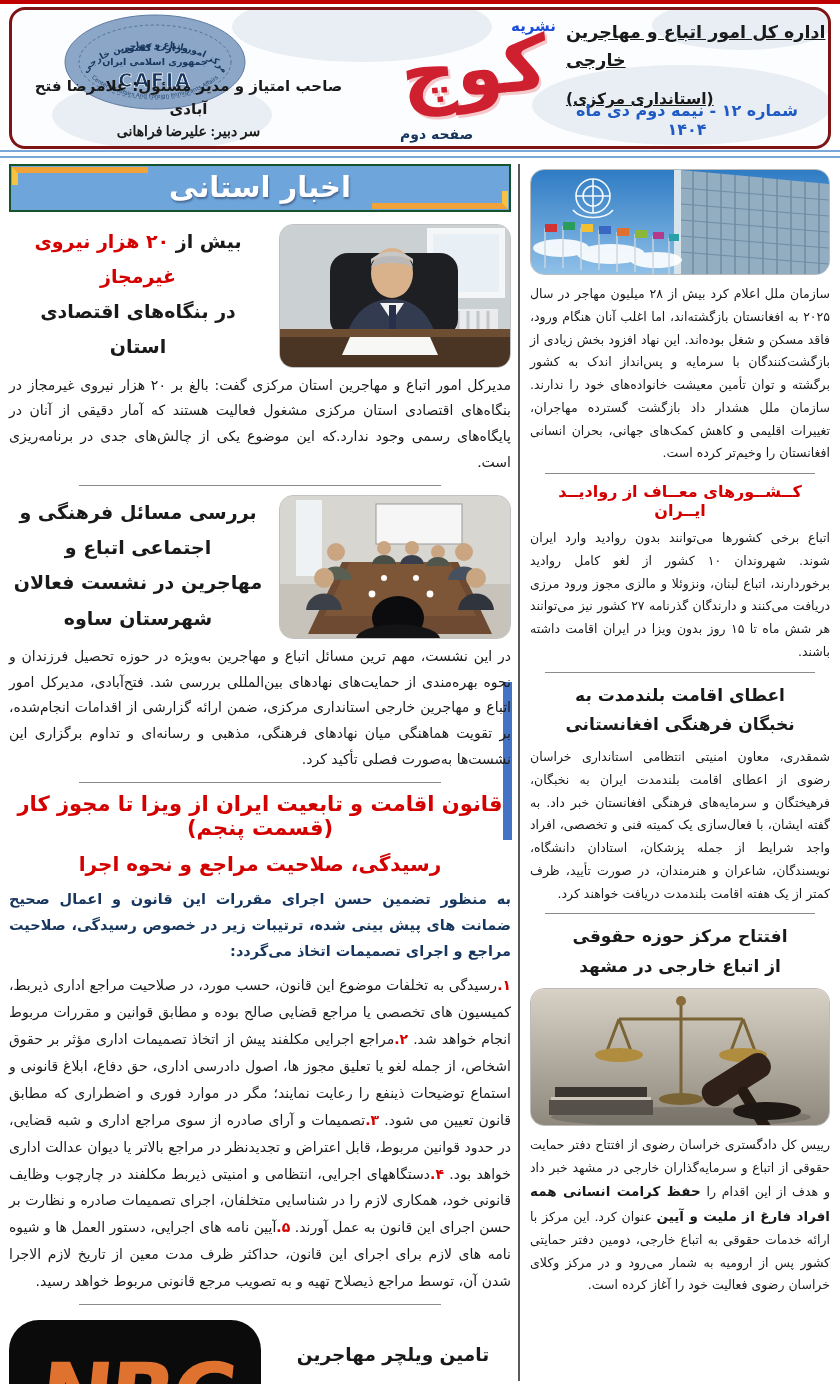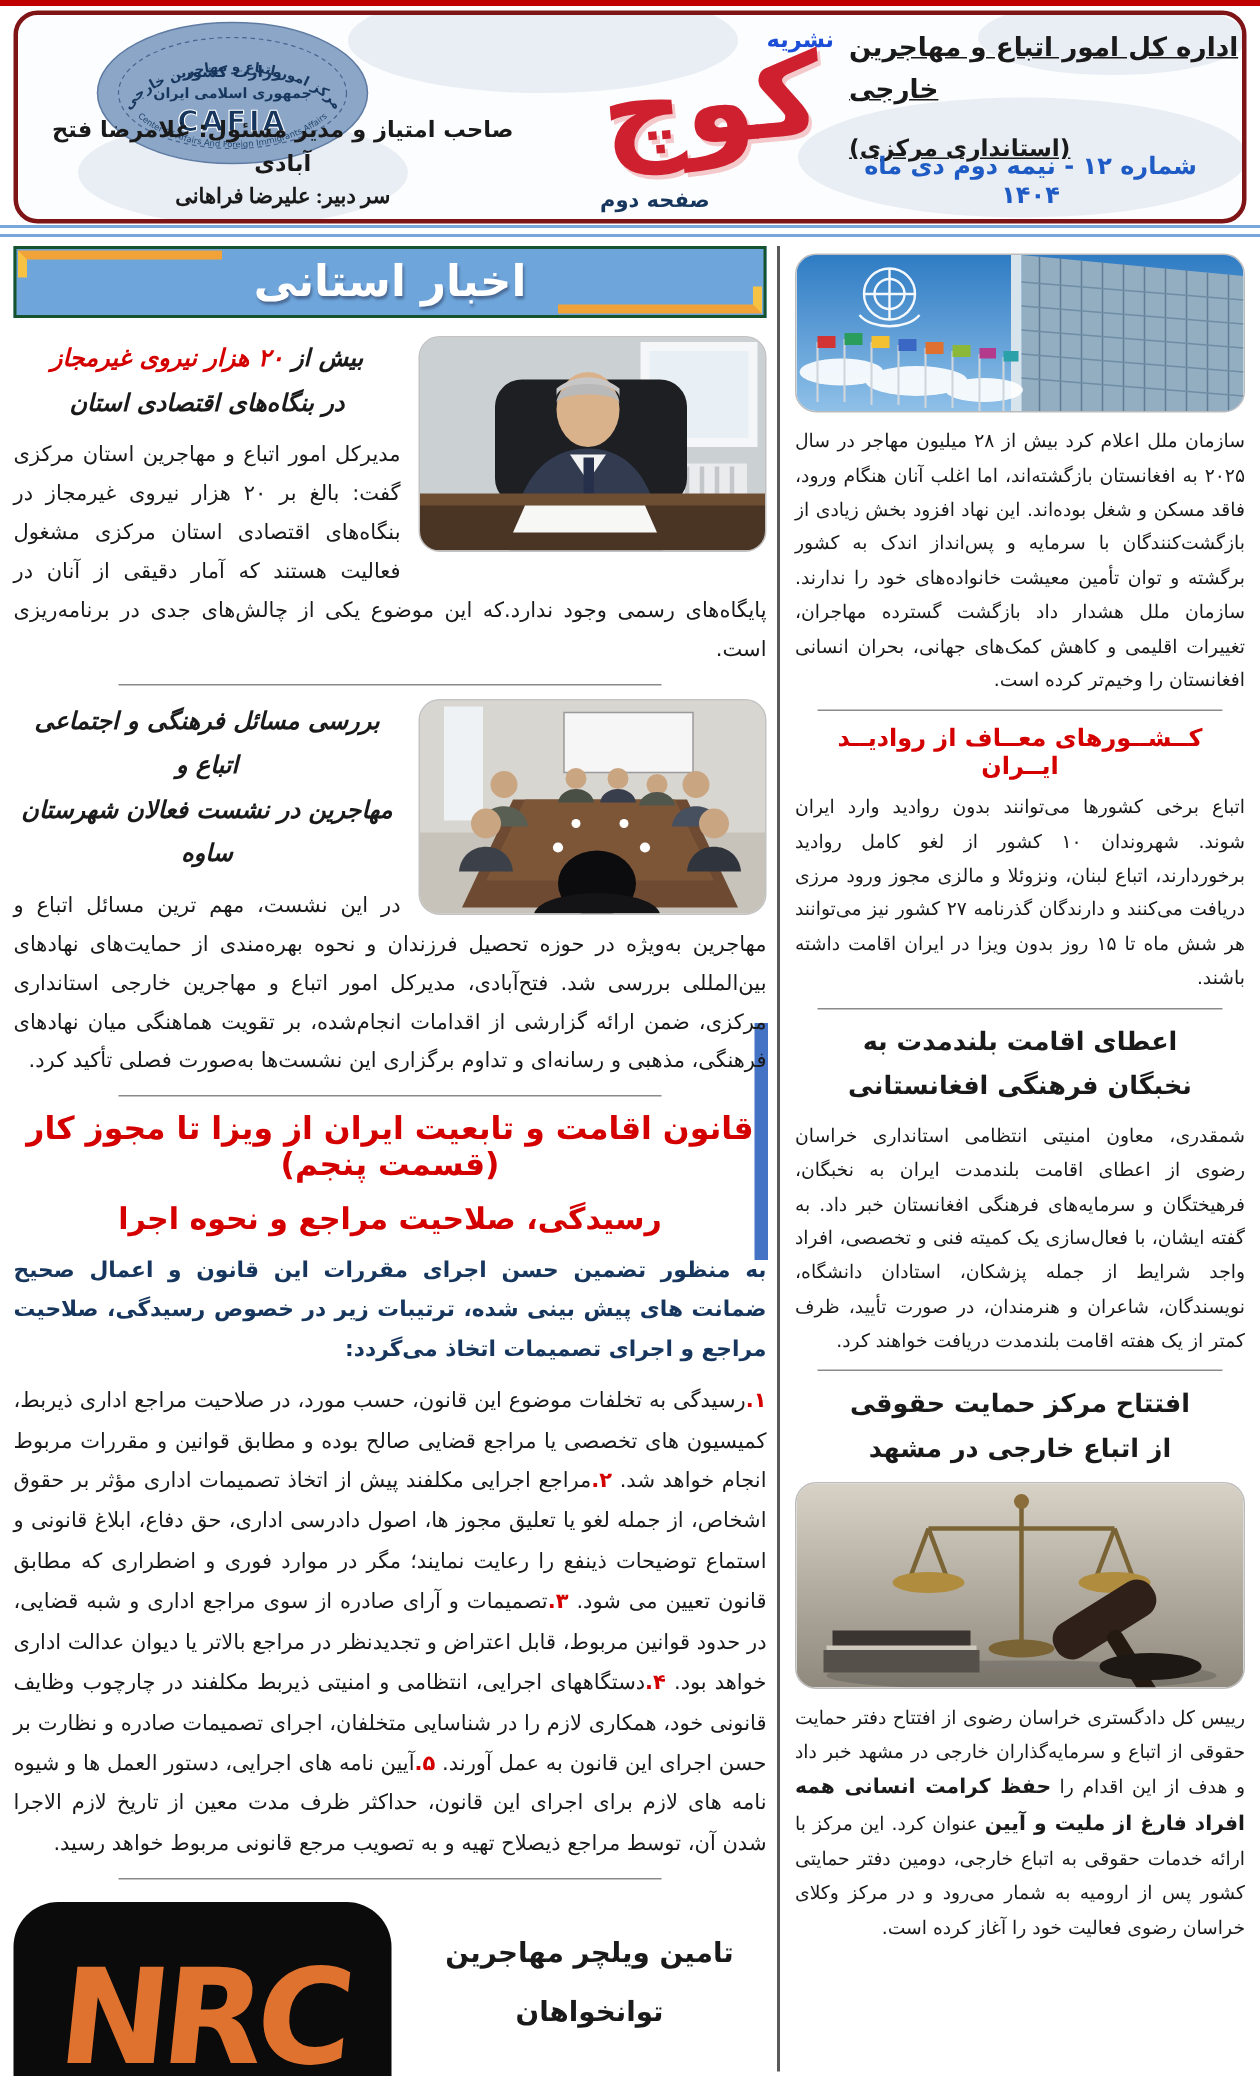--- a/index.html
+++ b/index.html
@@ -40,21 +40,21 @@
   .banner{position:relative;height:44px;background:#6ea6dc;border:2px solid #14532d;margin-bottom:12px;}
   .banner-text{color:#ffffff;font-weight:bold;font-size:29px;text-align:center;line-height:42px;
                text-shadow:1px 2px 2px rgba(30,30,60,.45);}
   .corner{position:absolute;width:130px;height:12px;}
   .corner-tl{top:1px;left:1px;border-top:6px solid #f1a33a;border-left:6px solid #f6c243;}
   .corner-br{bottom:1px;right:1px;border-bottom:6px solid #f1a33a;border-right:6px solid #f6c243;}
   .article{overflow:visible;}
   .photo{border-radius:14px;overflow:hidden;border:1px solid #c2c2c2;background:#ddd;}
   .photo-a1{float:right;width:230px;height:142px;margin-left:12px;margin-bottom:4px;}
   .photo-a2{float:right;width:230px;height:142px;margin-left:12px;margin-bottom:4px;}
-  .h-left{ text-align:center;font-weight:bold;font-size:16px;line-height:1.85;margin:2px 0 8px;font-style:italic;}
+  .h-left{ text-align:center;font-weight:bold;font-size:19px;line-height:1.85;margin:2px 0 8px;}
   .red{color:#d40000;}
   .body-l{text-align:justify;font-size:14px;line-height:1.85;margin:0;}
   .sep{border:none;border-top:1.5px solid #8a8a8a;width:72%;margin:9px auto;}
   .law-t1{color:#d40000;text-align:center;font-weight:bold;font-size:21px;margin:4px 0 12px;}
   .law-t2{color:#d40000;text-align:center;font-weight:bold;font-size:20px;margin:0 0 10px;}
   .law-intro{color:#17365d;font-weight:bold;text-align:justify;font-size:14.5px;line-height:1.8;margin:0 0 8px;}
   .law-body{text-align:justify;font-size:14px;line-height:1.92;margin:0;}
   .law-num{color:#d40000;font-weight:bold;}
   .nrc-logo{float:left;width:252px;height:152px;background:#0b0b0b;border-radius:30px;
             margin:6px 14px 4px 0;display:flex;align-items:center;justify-content:center;direction:ltr;}
@@ -316,21 +316,21 @@
         <div>اعطای اقامت بلندمدت به</div>
         <div>نخبگان فرهنگی افغانستانی</div>
       </div>
       <p class="body-r">شمقدری، معاون امنیتی انتظامی استانداری خراسان رضوی از اعطای اقامت بلندمدت ایران به نخبگان، فرهیختگان و سرمایه‌های فرهنگی افغانستان خبر داد. به گفته ایشان، با فعال‌سازی یک کمیته فنی و تخصصی، افراد واجد شرایط از جمله پزشکان، استادان دانشگاه، نویسندگان، شاعران و هنرمندان، در صورت تأیید، ظرف کمتر از یک هفته اقامت بلندمدت دریافت خواهند کرد.</p>
     </div>
 
     <hr class="sep-r">
 
     <div class="article">
       <div class="h-right">
-        <div>افتتاح مرکز حمایت حقوقی</div>
+        <div>افتتاح مرکز حوزه حقوقی</div>
         <div>از اتباع خارجی در مشهد</div>
       </div>
       <div class="photo-j">
         <svg width="298" height="136" viewBox="0 0 298 136">
           <defs>
               <linearGradient id="jb" x1="0" y1="0" x2="0" y2="1">
             <stop offset="0" stop-color="#d8d1c6"></stop>
                 <stop offset="1" stop-color="#8e887d"></stop>
           </linearGradient>
             </defs>

